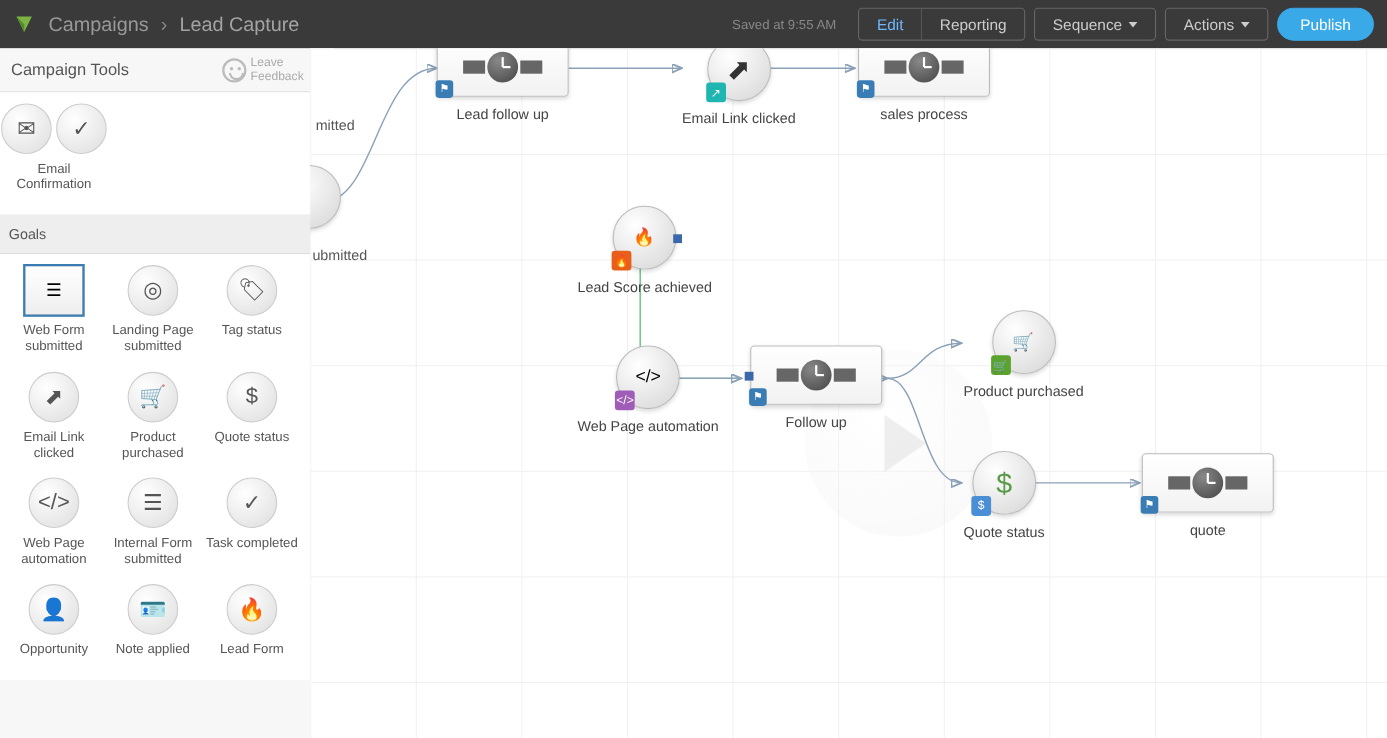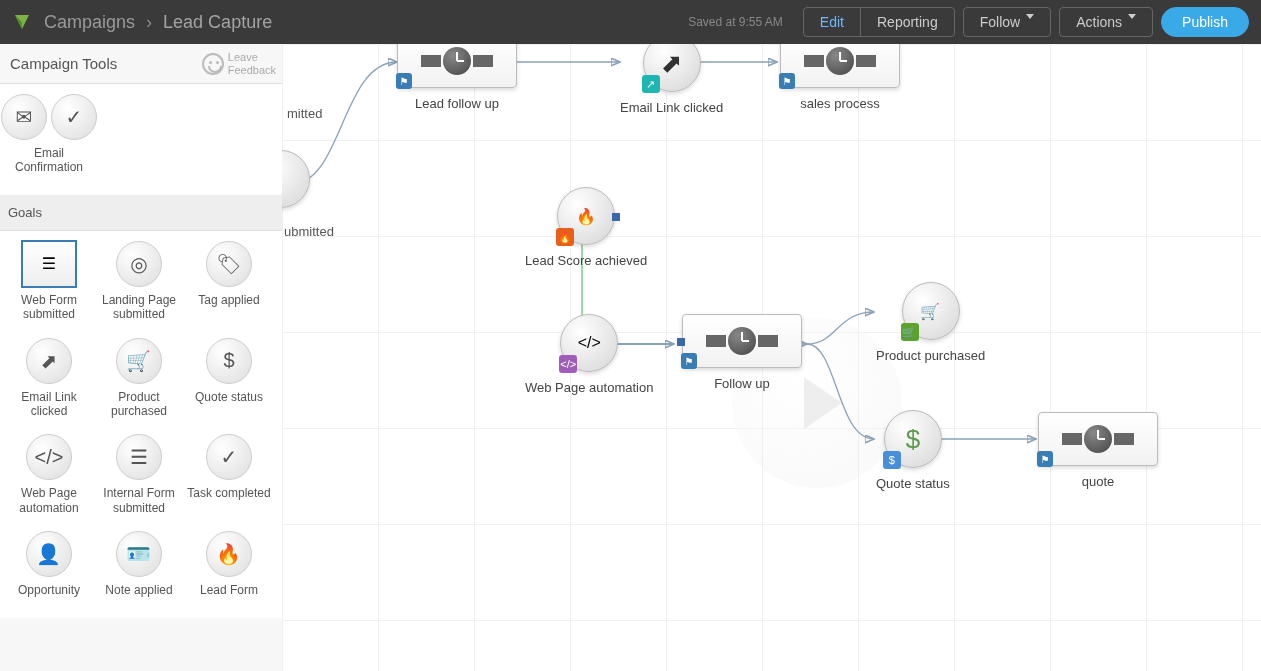--- a/index.html
+++ b/index.html
@@ -7,21 +7,21 @@
 
 
 .top-bar { height: 44px; background: #3a3a3a; display: flex; align-items: center; padding: 0 12px; color: #ccc; }
 .logo { width: 20px; height: 20px; margin-right: 12px; position: relative; }
 .logo svg { width: 20px; height: 20px; }
 .breadcrumb { font-size: 18px; color: #999; }
 .breadcrumb .current { color: #a3a3a3; font-weight: 500; }
 .chev { color: #888; margin: 0 6px; }
 .spacer { flex: 1; }
 .saved { color: #888; font-size: 12px; margin-right: 12px; }
-.btn { border-radius: 4px; padding: 6px 16px; font-size: 14px; cursor: pointer; display: inline-flex; align-items: flex-start; gap: 6px; background: transparent; color: #ccc; border: 1px solid #666; margin-left: 8px; }
+.btn { border-radius: 4px; padding: 6px 16px; font-size: 14px; cursor: pointer; display: inline-flex; align-items: center; gap: 6px; background: transparent; color: #ccc; border: 1px solid #666; margin-left: 8px; }
 .btn-group { display: flex; border: 1px solid #666; border-radius: 4px; margin-left: 8px; }
 .btn-group .btn { border: none; margin: 0; border-radius: 0; }
 .btn-group .btn:first-child { border-right: 1px solid #666; border-radius: 4px 0 0 4px; }
 .btn-group .btn:last-child { border-radius: 0 4px 4px 0; }
 .btn .edit-active { color: #6fb8ff; }
 .btn-publish { background: #3aa9e8; color: #fff; border-color: #3aa9e8; border-radius: 16px; padding: 6px 20px; }
 .caret { width: 0; height: 0; border-left: 4px solid transparent; border-right: 4px solid transparent; border-top: 5px solid #ccc; }
 
 
 .sidebar { position: absolute; top: 44px; left: 0; width: 304px; bottom: 0; border-right: 1px solid #ccc; background: #f7f7f7; }
@@ -89,21 +89,21 @@
   </div>
   <div class="spacer"></div>
   <div class="saved">Saved at 9:55 AM</div>
   <div class="btn-group">
     <button class="btn">
         <span class="edit-active">Edit</span>
       </button>
     <button class="btn">Reporting</button>
   </div>
   <button class="btn">
-      <span>Follow</span>
+      <span>Sequence</span>
       <span class="caret"></span>
     </button>
   <button class="btn">
       <span>Actions</span>
       <span class="caret"></span>
     </button>
   <button class="btn btn-publish">Publish</button>
 </div>
 
 <div class="sidebar">
@@ -134,21 +134,21 @@
     <div class="tool selected">
         <div class="tool-rect">☰</div>
         <div class="tool-label">Web Form submitted</div>
       </div>
     <div class="tool">
         <div class="tool-ic">◎</div>
         <div class="tool-label">Landing Page submitted</div>
       </div>
     <div class="tool">
         <div class="tool-ic">🏷</div>
-        <div class="tool-label">Tag applied</div>
+        <div class="tool-label">Tag status</div>
       </div>
     <div class="tool">
         <div class="tool-ic">⬈</div>
         <div class="tool-label">Email Link clicked</div>
       </div>
     <div class="tool">
         <div class="tool-ic">🛒</div>
         <div class="tool-label">Product purchased</div>
       </div>
     <div class="tool">

